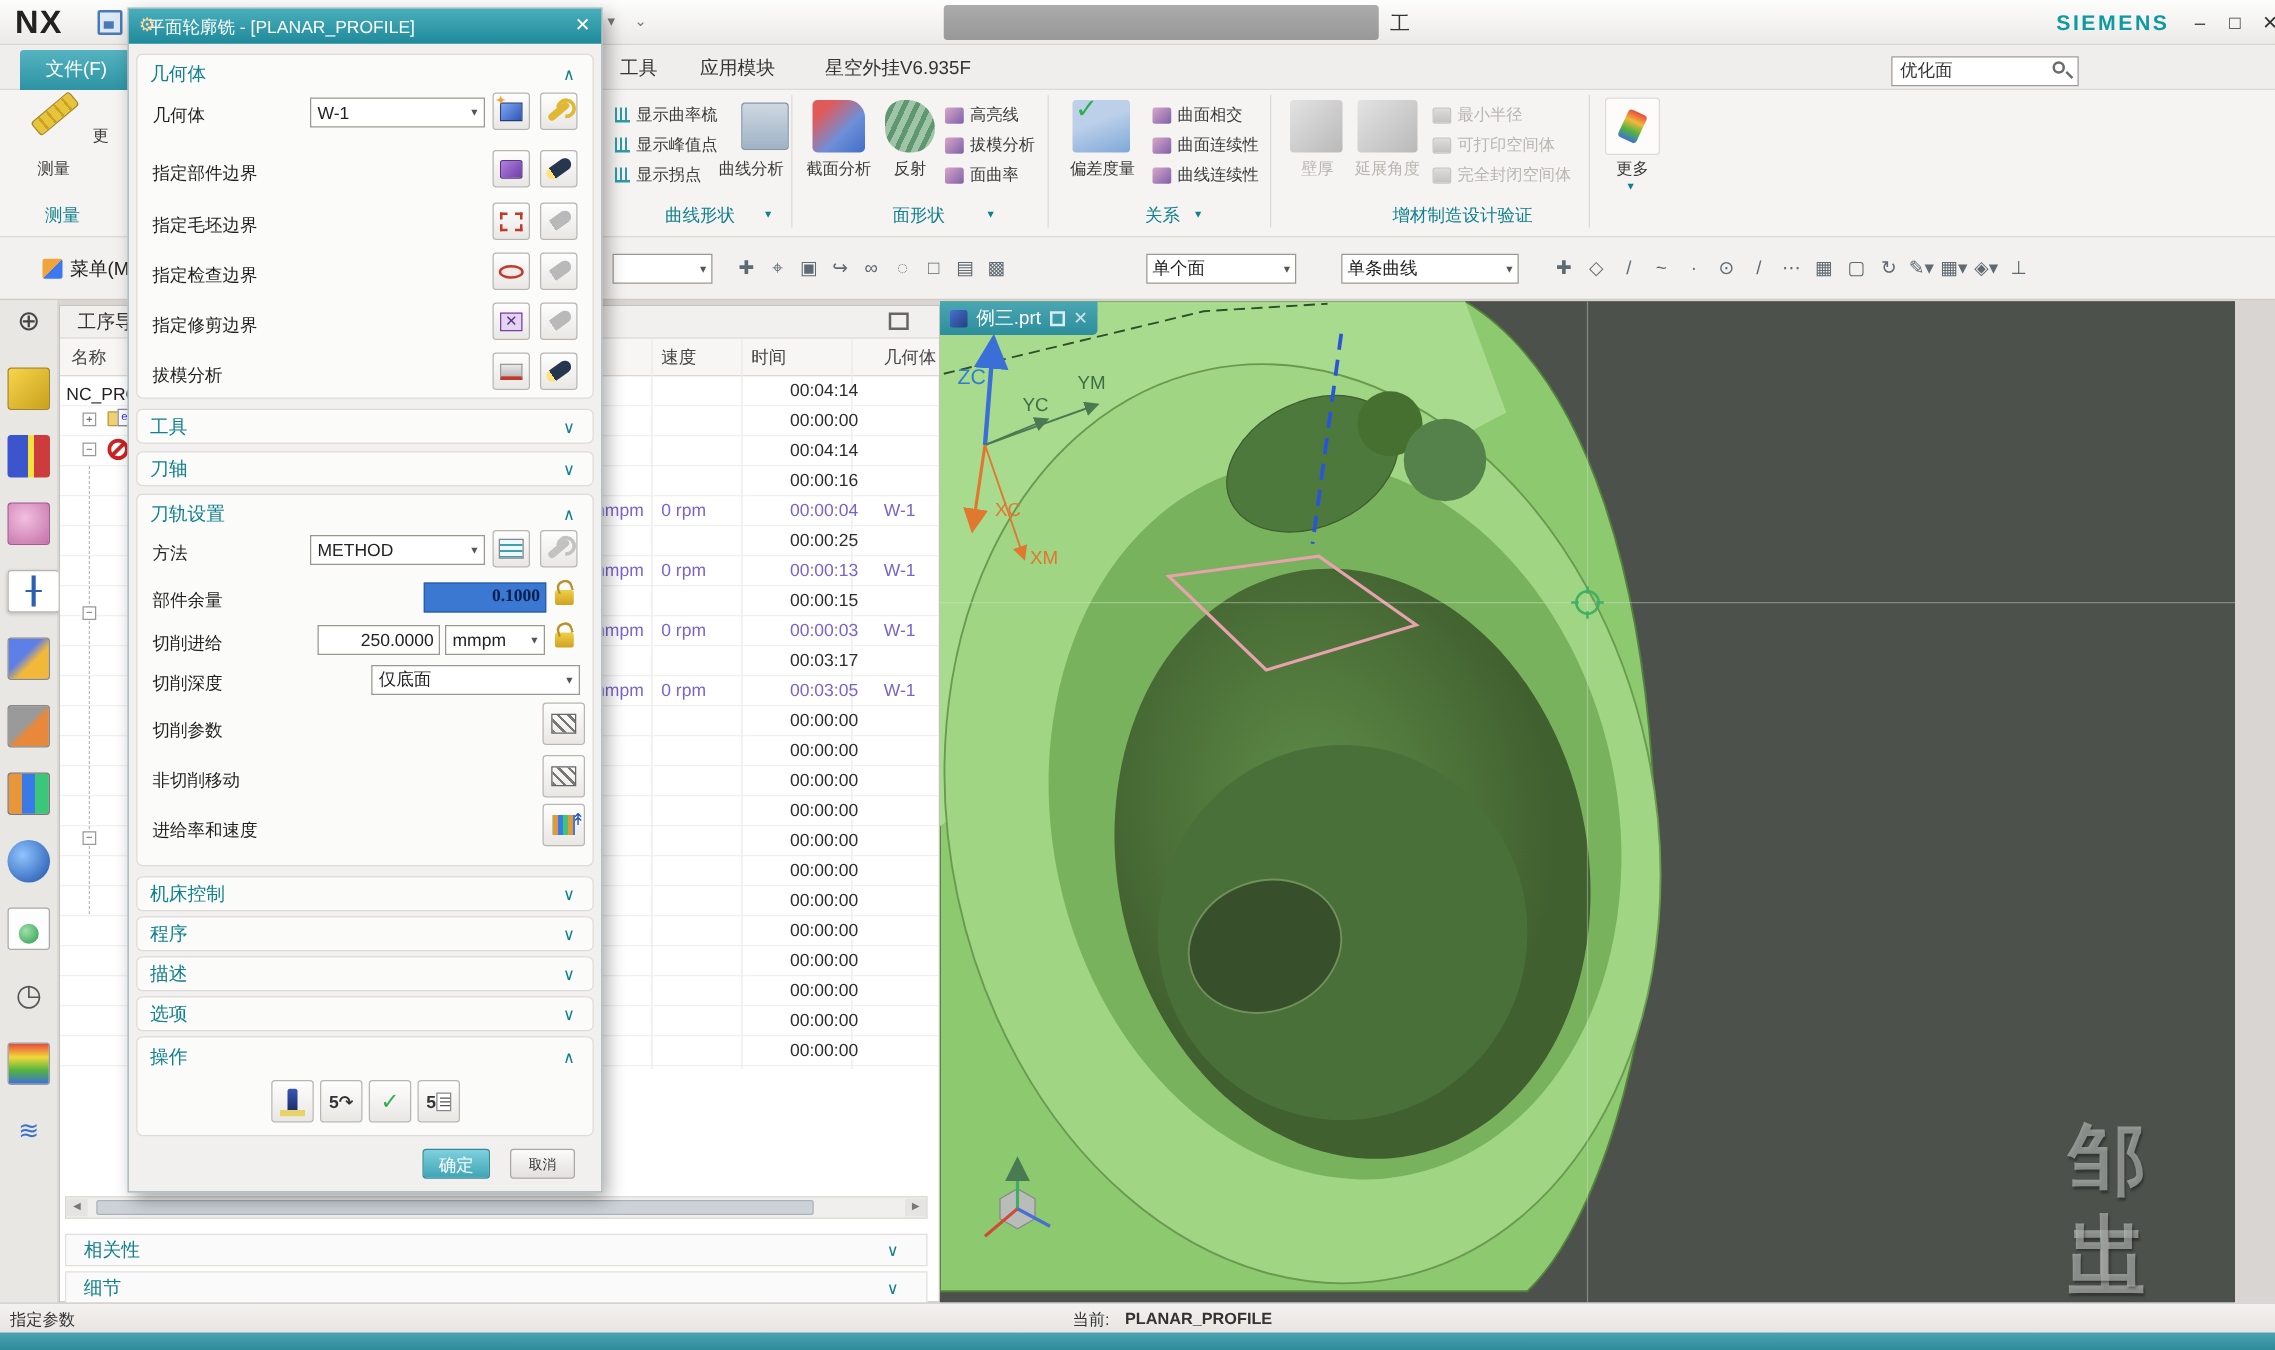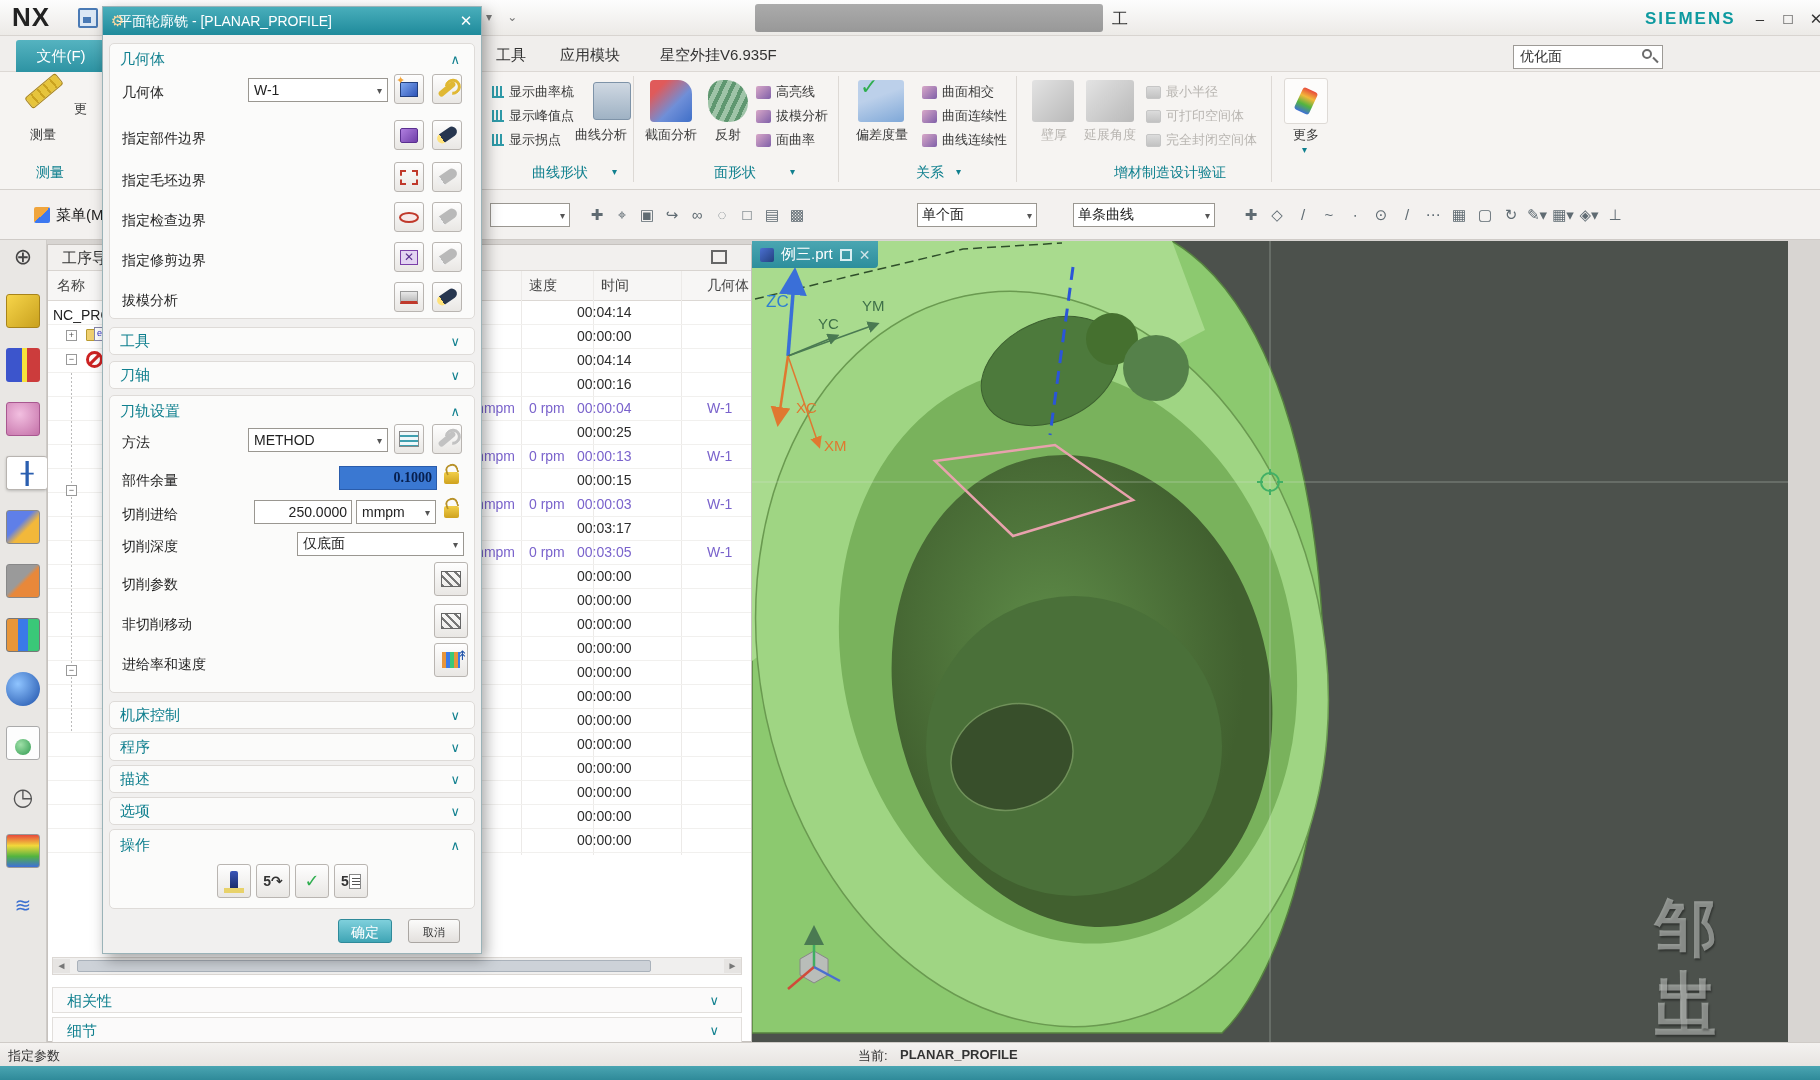--- a/index.html
+++ b/index.html
@@ -92,21 +92,21 @@
   #nav-max{left:663px;top:5px;width:16px;height:14px;border:2px solid #666}
   #nav-header{left:0;top:26px;width:703px;height:30px;background:#f7f6f5;border-bottom:1px solid #dcd8d4;font-size:14px;color:#444}
   .nhc{position:absolute;top:6px}
   .ncol-line{position:absolute;top:26px;width:1px;height:584px;background:#eceae8}
   #nav-rows{left:0;top:56px;width:703px}
   .nrow{position:relative;height:24px;border-bottom:1px solid #f1f0ee;font-size:14px;color:#2d2d2d}
   .nrow.hl{color:#7a63cc}
   .nc{position:absolute;top:3px;white-space:nowrap}
   .c-feed{left:333px;width:134px;text-align:right}
   .c-speed{left:481px}
-  .c-time{left:529px}
+  .c-time{left:584px}
   .c-geom{left:659px}
   
   .texp{position:absolute;left:18px;width:11px;height:11px;border:1px solid #999;background:#fff;font-size:9px;line-height:9px;text-align:center;color:#555}
   #tree-line{left:23px;top:128px;width:1px;height:360px;background:repeating-linear-gradient(#bbb 0 2px,#fff0 2px 4px)}
   #folder-ic{left:38px;top:84px;width:16px;height:12px;background:#f0d070;border:1px solid #b89a30;border-radius:1px}
   #folder-ic:after{content:"e";position:absolute;left:7px;top:-3px;width:9px;height:12px;background:#fff;border:1px solid #88a;color:#33c;font-size:9px;text-align:center}
   #prohibit-ic{left:38px;top:106px;width:17px;height:17px;border:3px solid #cc2222;border-radius:50%}
   #prohibit-ic:after{content:"";position:absolute;left:-1px;top:4px;width:13px;height:3px;background:#cc2222;transform:rotate(-45deg)}
   
   #nav-hscroll{left:4px;top:712px;width:690px;height:18px;background:#f0efee;border:1px solid #dcd8d4}

